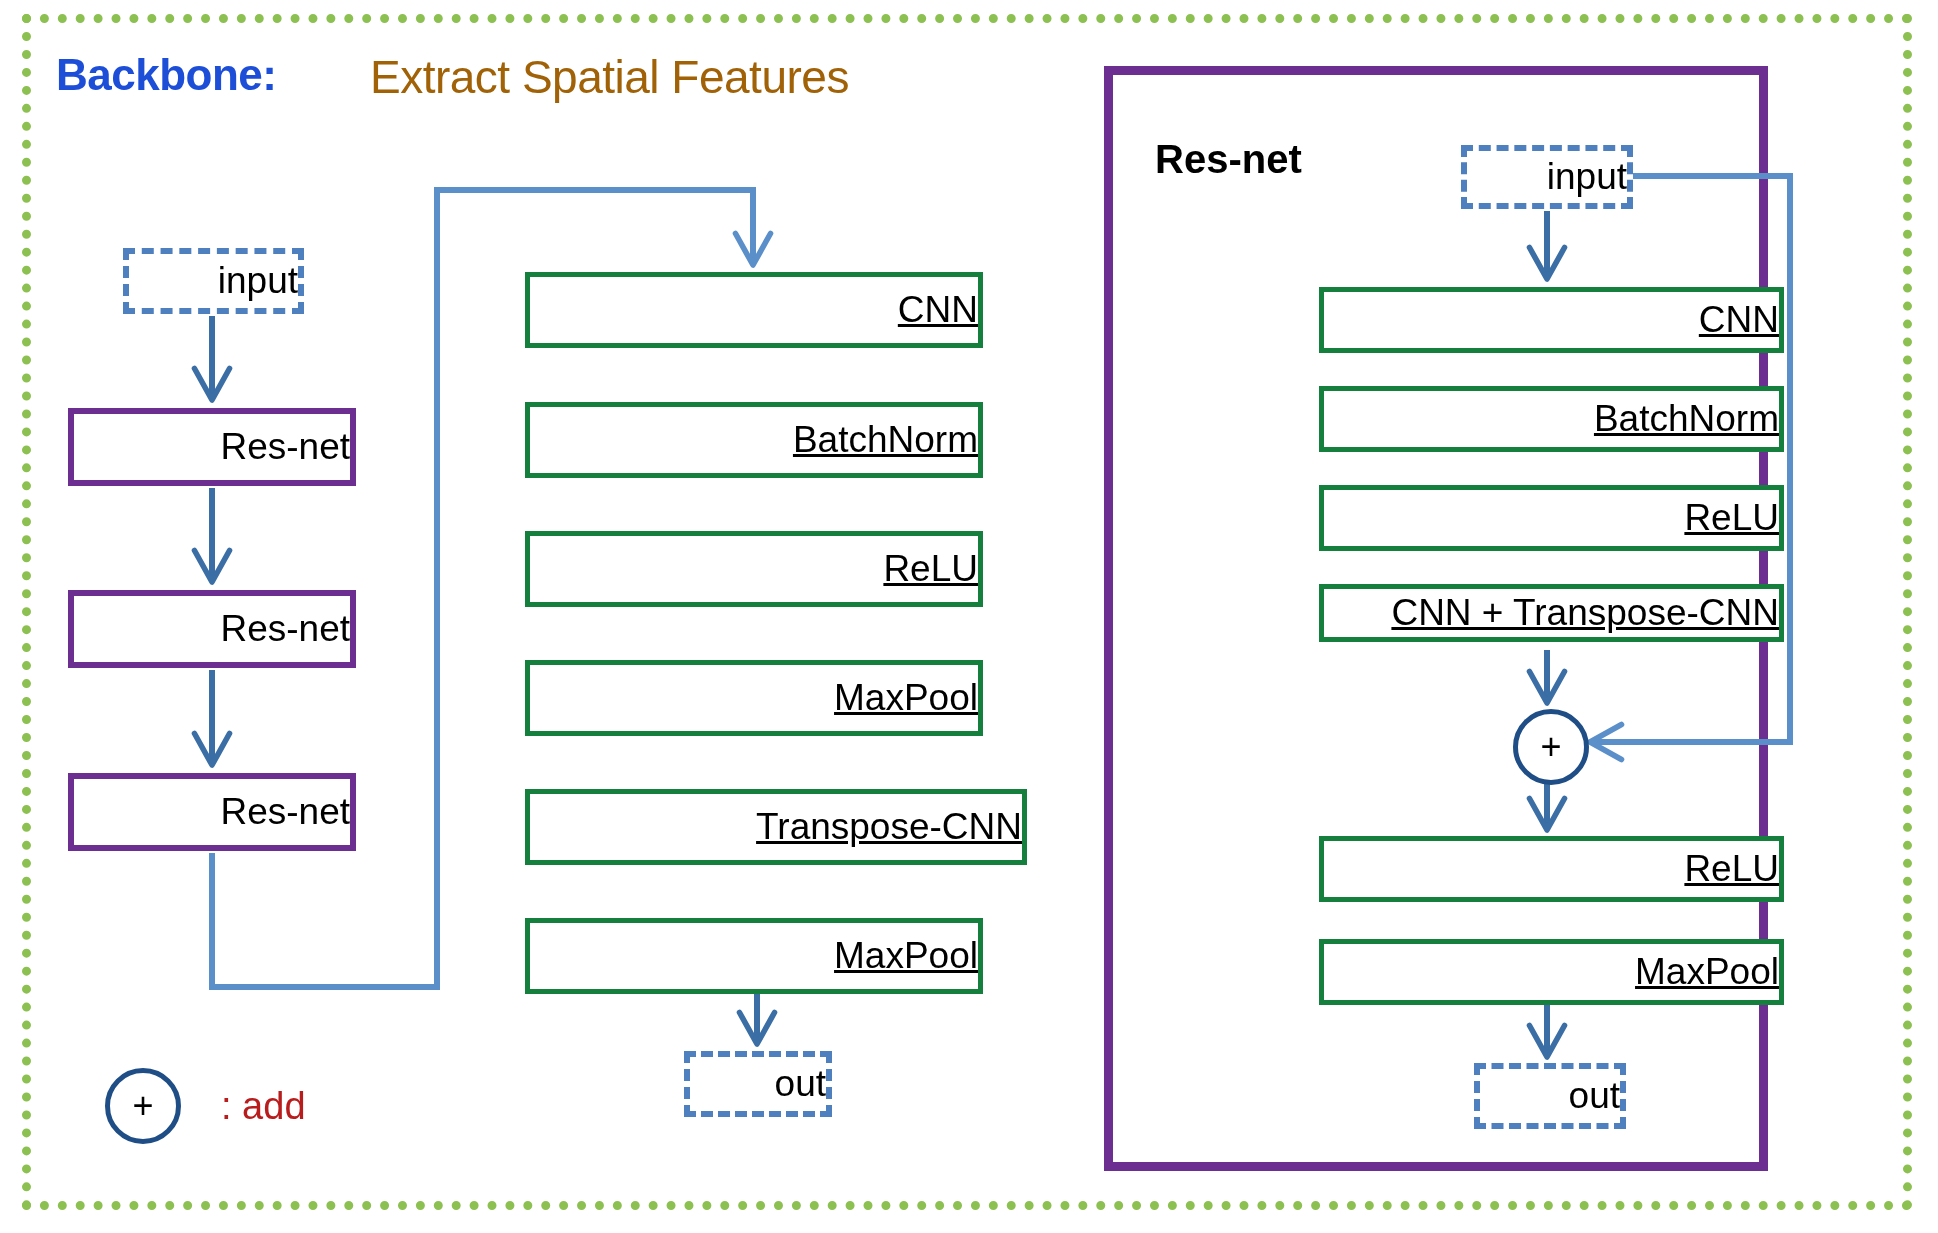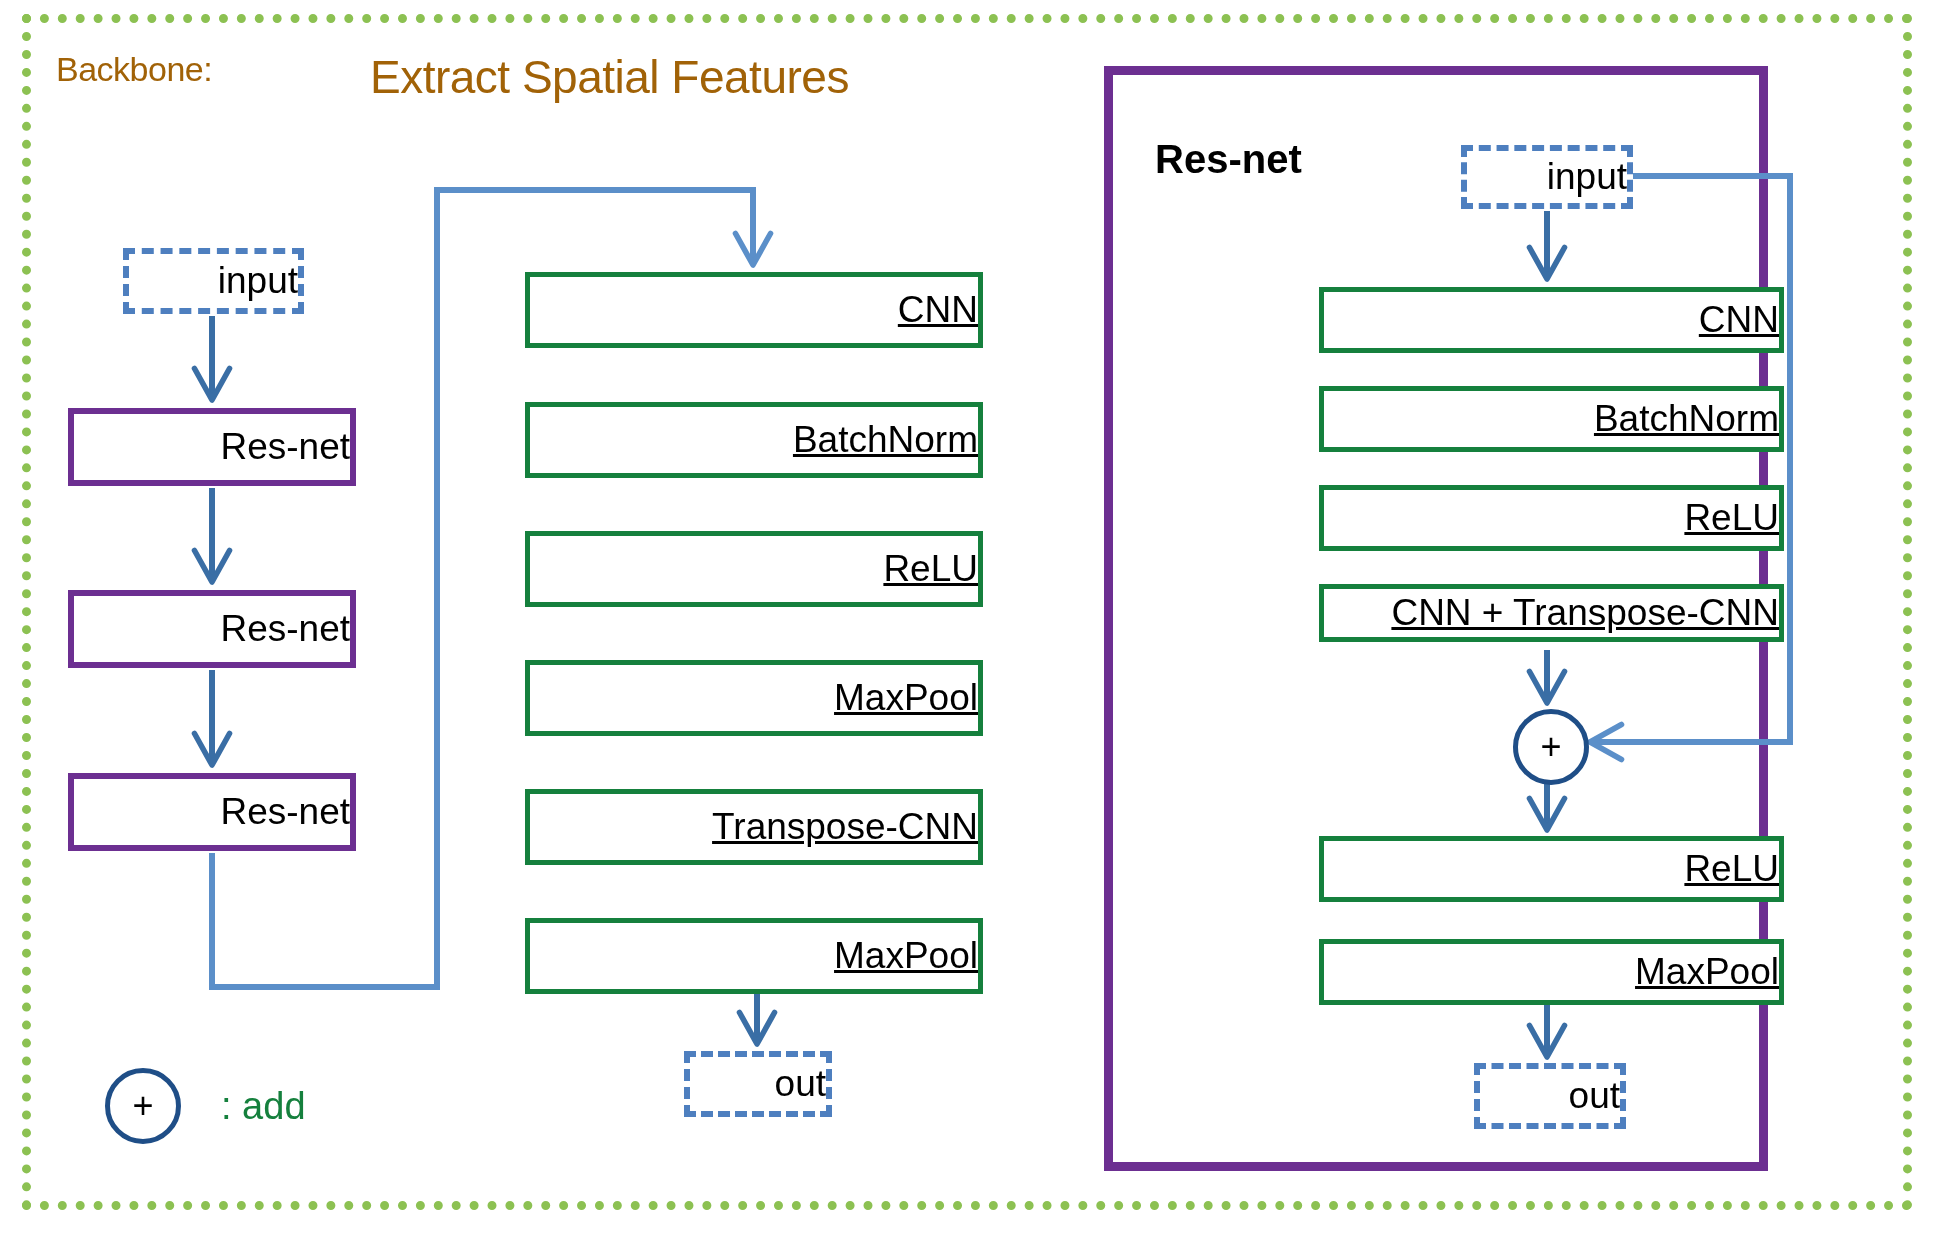--- a/index.html
+++ b/index.html
@@ -32,23 +32,23 @@
   }
 
   
   .title-row {
     position: absolute;
     white-space: nowrap;
   }
   #title-label {
     left: 56px;
     top: 50px;
-    font-size: 34px;
-    font-weight: normal;
-    color: #a16207;
+    font-size: 44px;
+    font-weight: bold;
+    color: #1d4ed8;
     letter-spacing: -0.5px;
   }
   #title-text {
     left: 370px;
     top: 50px;
     font-size: 46px;
     font-weight: normal;
     color: #a16207;
     letter-spacing: -0.5px;
   }
@@ -125,21 +125,21 @@
     display: flex;
     align-items: center;
     justify-content: center;
     font-size: 36px;
     color: #000000;
     line-height: 1;
   }
   #legend-text {
     margin-left: 40px;
     font-size: 38px;
-    color: #15803d;
+    color: #b91c1c;
     white-space: nowrap;
   }
 
   
   #plus-node {
     position: absolute;
     left: 1513px;
     top: 709px;
     width: 66px;
     height: 66px;
@@ -190,21 +190,21 @@
   </div>
 
   <div class="node solid-blue" style="left:525px; top:531px; width:458px; height:76px;">
     <span>ReLU</span>
   </div>
 
   <div class="node solid-blue" style="left:525px; top:660px; width:458px; height:76px;">
     <span>MaxPool</span>
   </div>
 
-  <div class="node solid-blue" style="left:525px; top:789px; width:458px; height:76px;">
+  <div class="node solid-blue" style="left:525px; top:789px; width:502px; height:76px;">
     <span>Transpose-CNN</span>
   </div>
 
   <div class="node solid-blue" style="left:525px; top:918px; width:458px; height:76px;">
     <span>MaxPool</span>
   </div>
 
   <div class="node dashed-blue" style="left:684px; top:1051px; width:148px; height:66px;">
     <span>out</span>
   </div>

